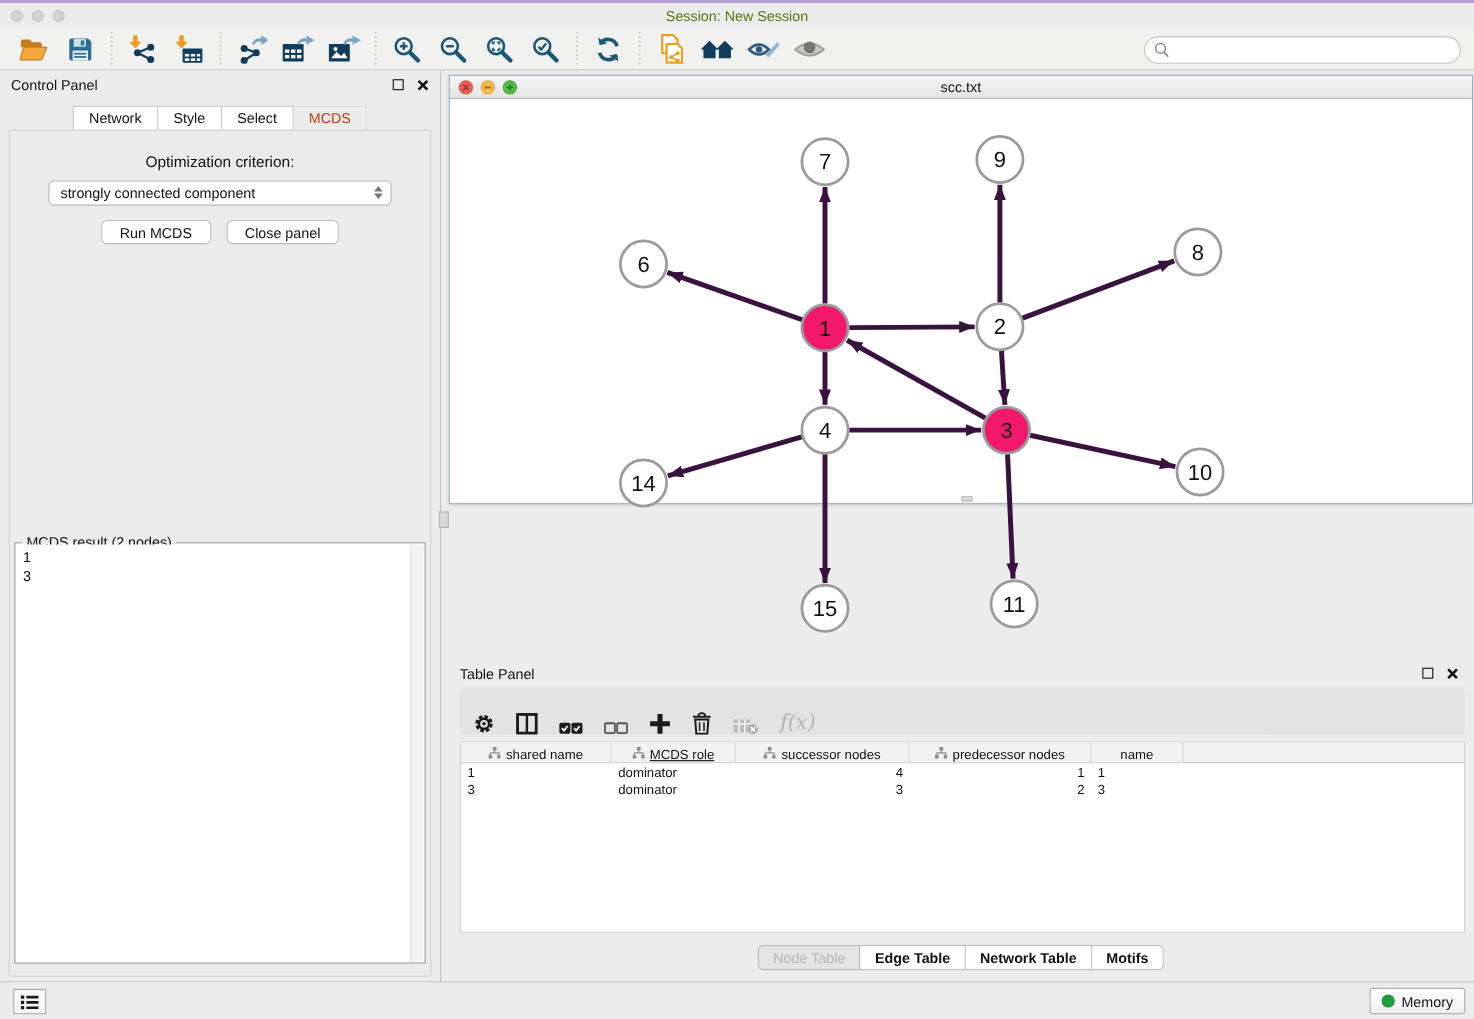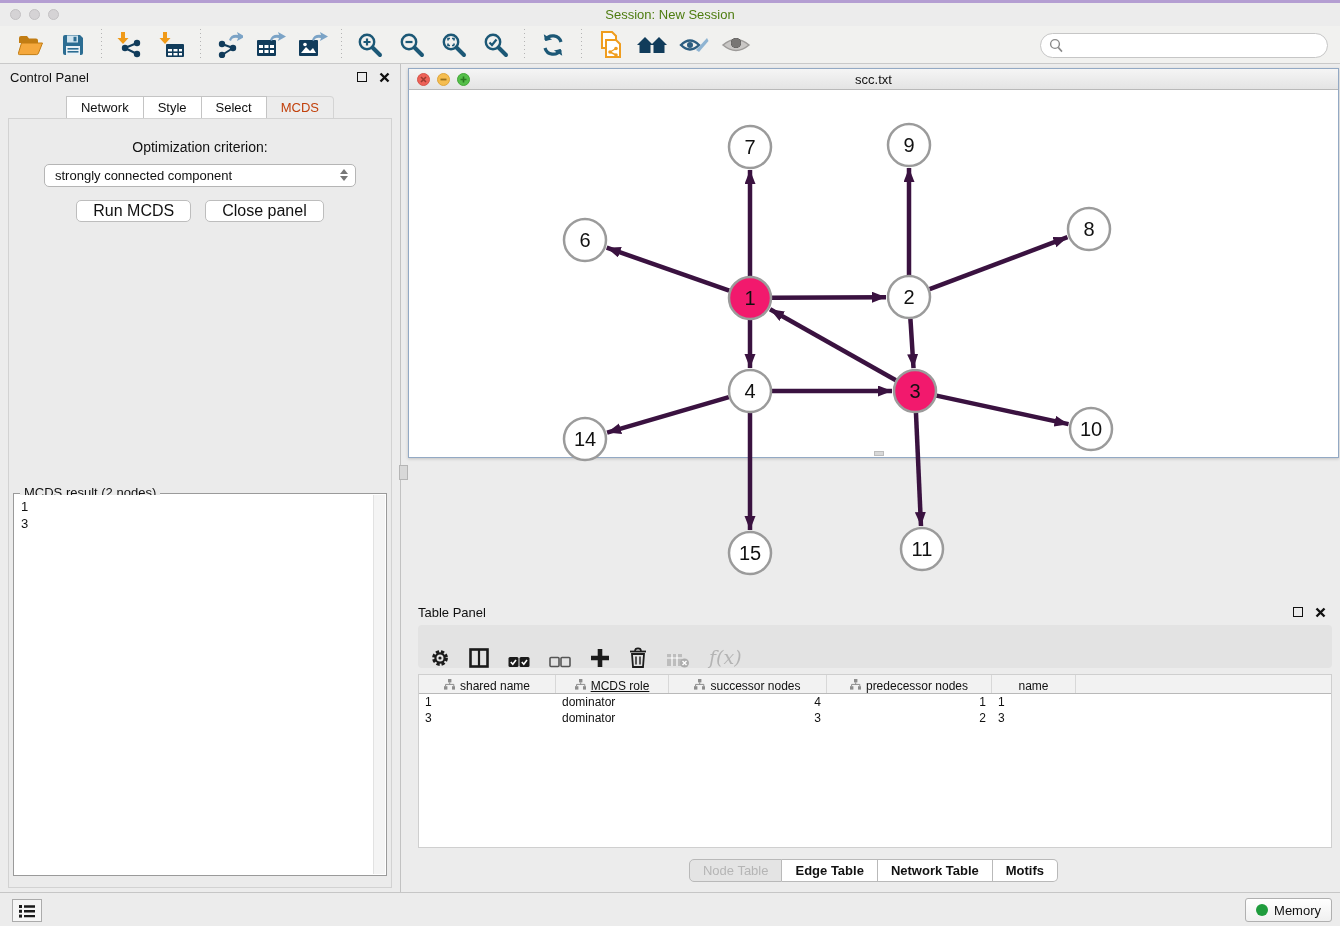--- a/index.html
+++ b/index.html
@@ -43,21 +43,21 @@
   .opt-label { text-align:center; margin-top:20px; font-size:14px; color:#111; }
   .opt-select { position:relative; margin:9px auto 0; width:312px; height:23px; background:#fff;
     border:1px solid #b5b5b5; border-radius:5px; font-size:13px; color:#111;
     display:flex; align-items:center; padding-left:10px; cursor:pointer; }
   .stepper { position:absolute; right:7px; top:4px; display:flex; flex-direction:column; gap:2px; }
   .stepper b { width:0; height:0; border-left:4px solid transparent; border-right:4px solid transparent; }
   .stepper b.up { border-bottom:5px solid #777; }
   .stepper b.down { border-top:5px solid #777; }
   .btn-row { display:flex; justify-content:center; gap:14px; margin-top:13px; }
   .mac-btn { background:#fff; border:1px solid #bdbdbd; border-radius:5px; height:22px; padding:0 16px;
-    font-size:16px; color:#111; cursor:pointer; font-family:"Liberation Sans",sans-serif; }
+    font-size:13px; color:#111; cursor:pointer; font-family:"Liberation Sans",sans-serif; }
   .result-box { position:absolute; left:4px; right:4px; top:374px; bottom:11px; border:1px solid #9a9a9a;
     background:#fff; }
   .result-legend { position:absolute; top:-9px; left:6px; background:#ebebeb; padding:0 4px;
     font-size:13px; color:#111; }
   .result-lines { position:absolute; inset:1px 13px 1px 1px; background:#fff; padding:3px 6px;
     font-size:13px; color:#111; line-height:17px; }
   .result-scroll { position:absolute; top:1px; bottom:1px; right:1px; width:12px; background:#f4f4f4;
     border-left:1px solid #e2e2e2; }
 
   

